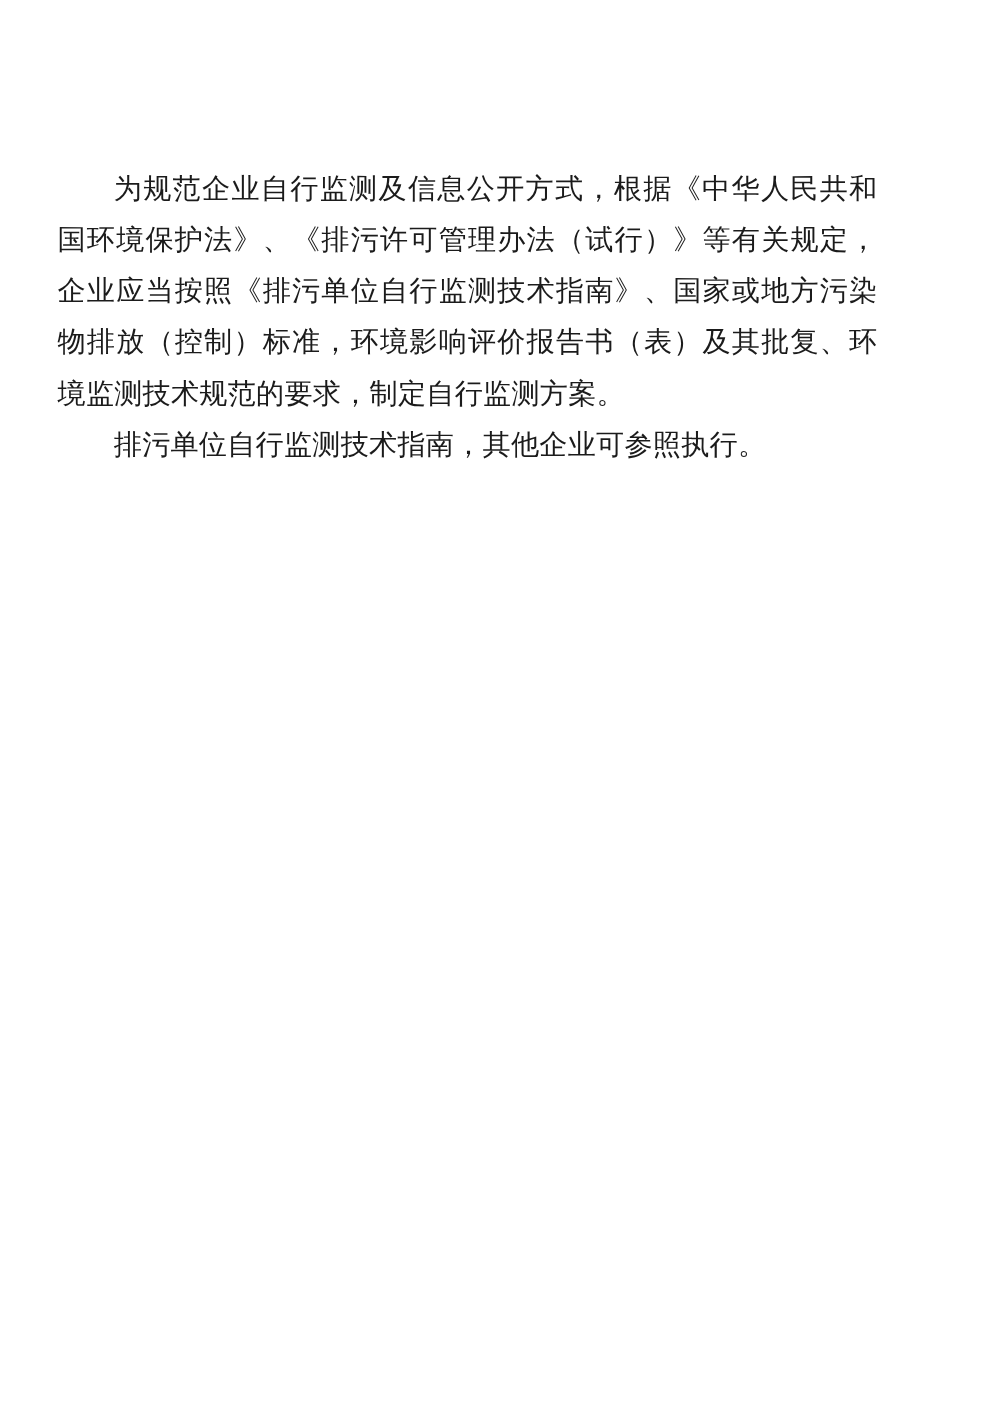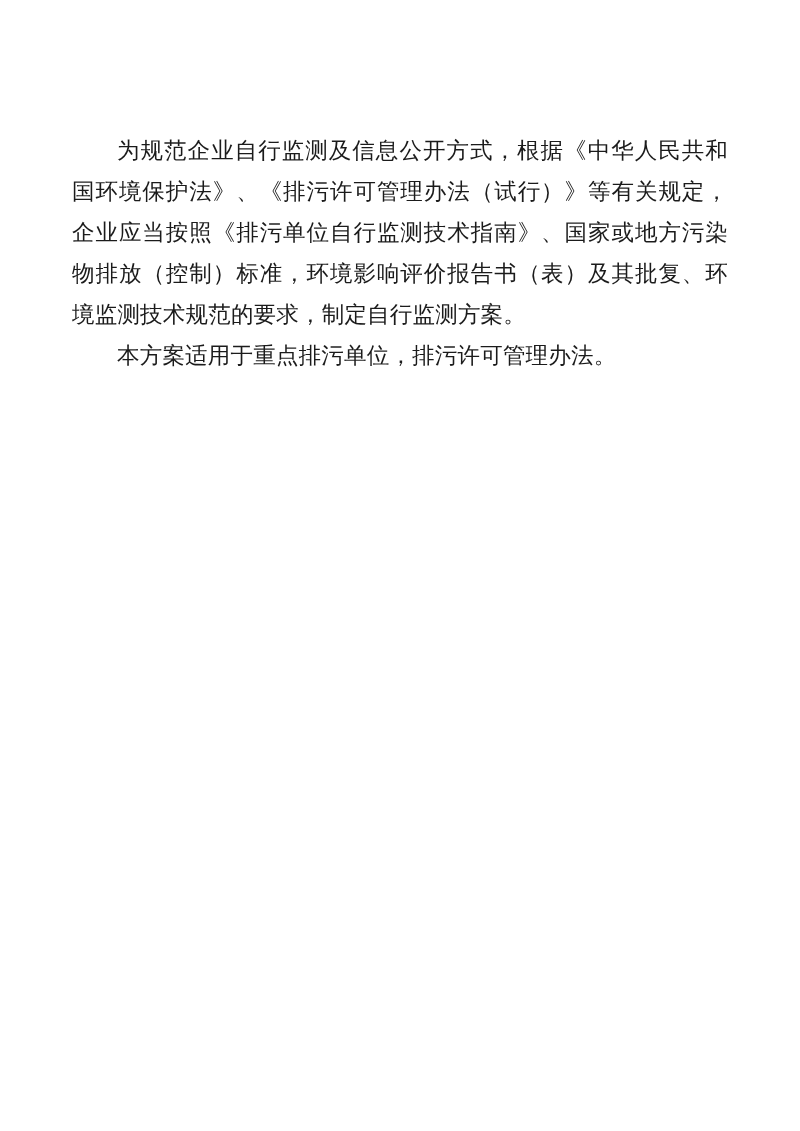--- a/index.html
+++ b/index.html
@@ -13,21 +13,21 @@
     font-family: "Liberation Serif", "DejaVu Serif", serif;
     color: #000000;
     -webkit-font-smoothing: antialiased;
   }
   .page {
     position: relative;
     width: 656px;
     height: 1131px;
     background: #ffffff;
     box-sizing: border-box;
-    padding: 130px 72px 80px 72px;
+    padding: 130px 72px 80px 46px;
   }
   .doc-body {
     width: 656px;
   }
   p.para {
     margin: 0;
     font-size: 22.5px;
     line-height: 41px;
     text-align: justify;
     text-justify: inter-ideograph;
@@ -39,15 +39,15 @@
   p.para + p.para {
     margin-top: 0px;
   }
 </style>
 </head>
 <body>
 
 <div class="page">
   <div class="doc-body">
     <p class="para">为规范企业自行监测及信息公开方式，根据《中华人民共和国环境保护法》、《排污许可管理办法（试行）》等有关规定，企业应当按照《排污单位自行监测技术指南》、国家或地方污染物排放（控制）标准，环境影响评价报告书（表）及其批复、环境监测技术规范的要求，制定自行监测方案。</p>
-    <p class="para">本方案适用于重点排污单位，排污许可管理办法。</p>
+    <p class="para">排污单位自行监测技术指南，其他企业可参照执行。</p>
   </div>
 </div>
 
 </body></html>

